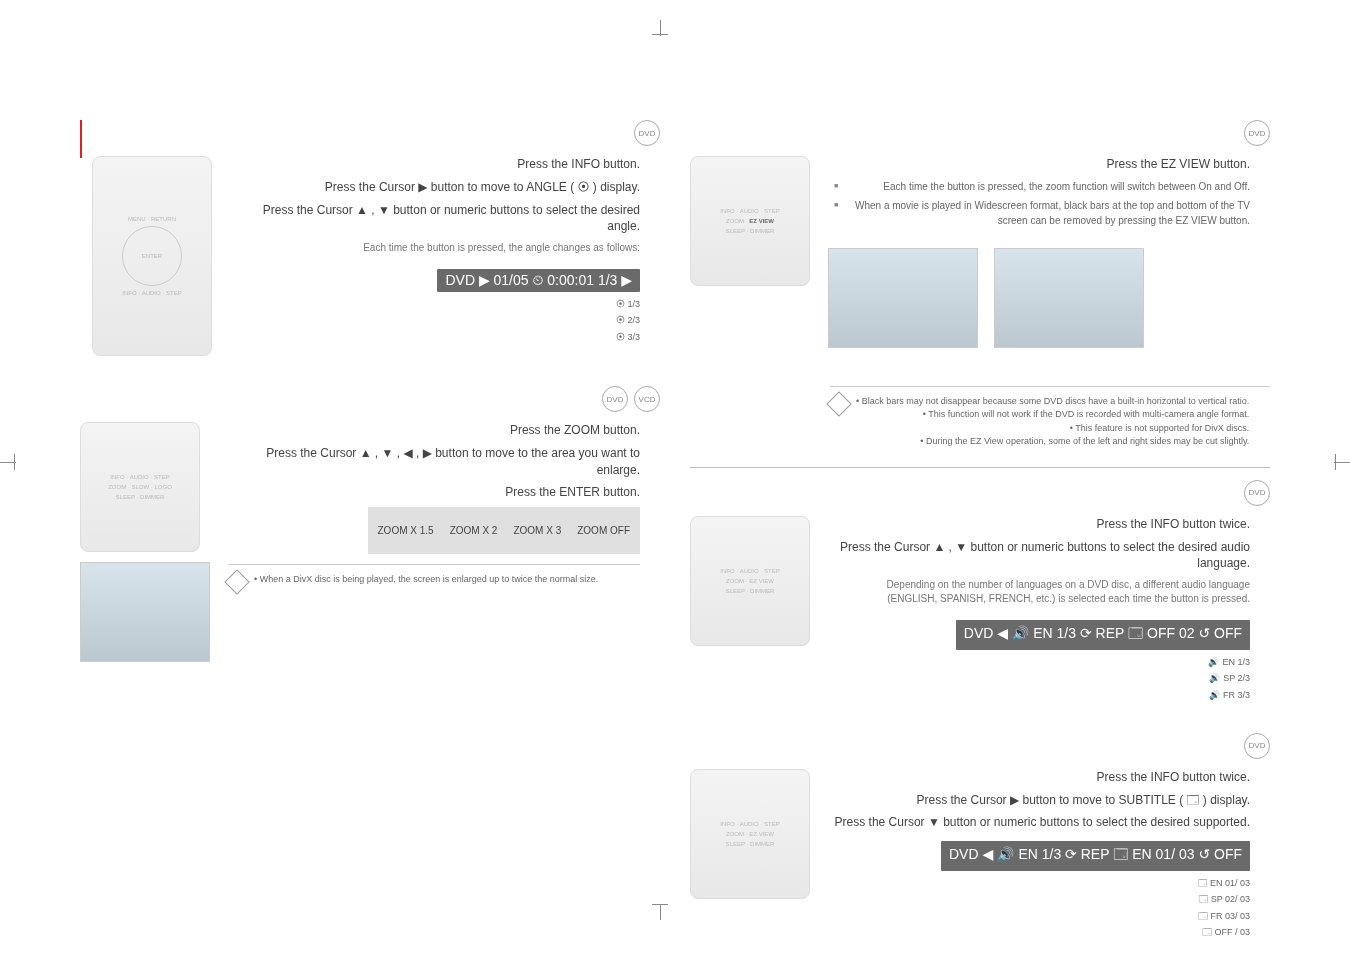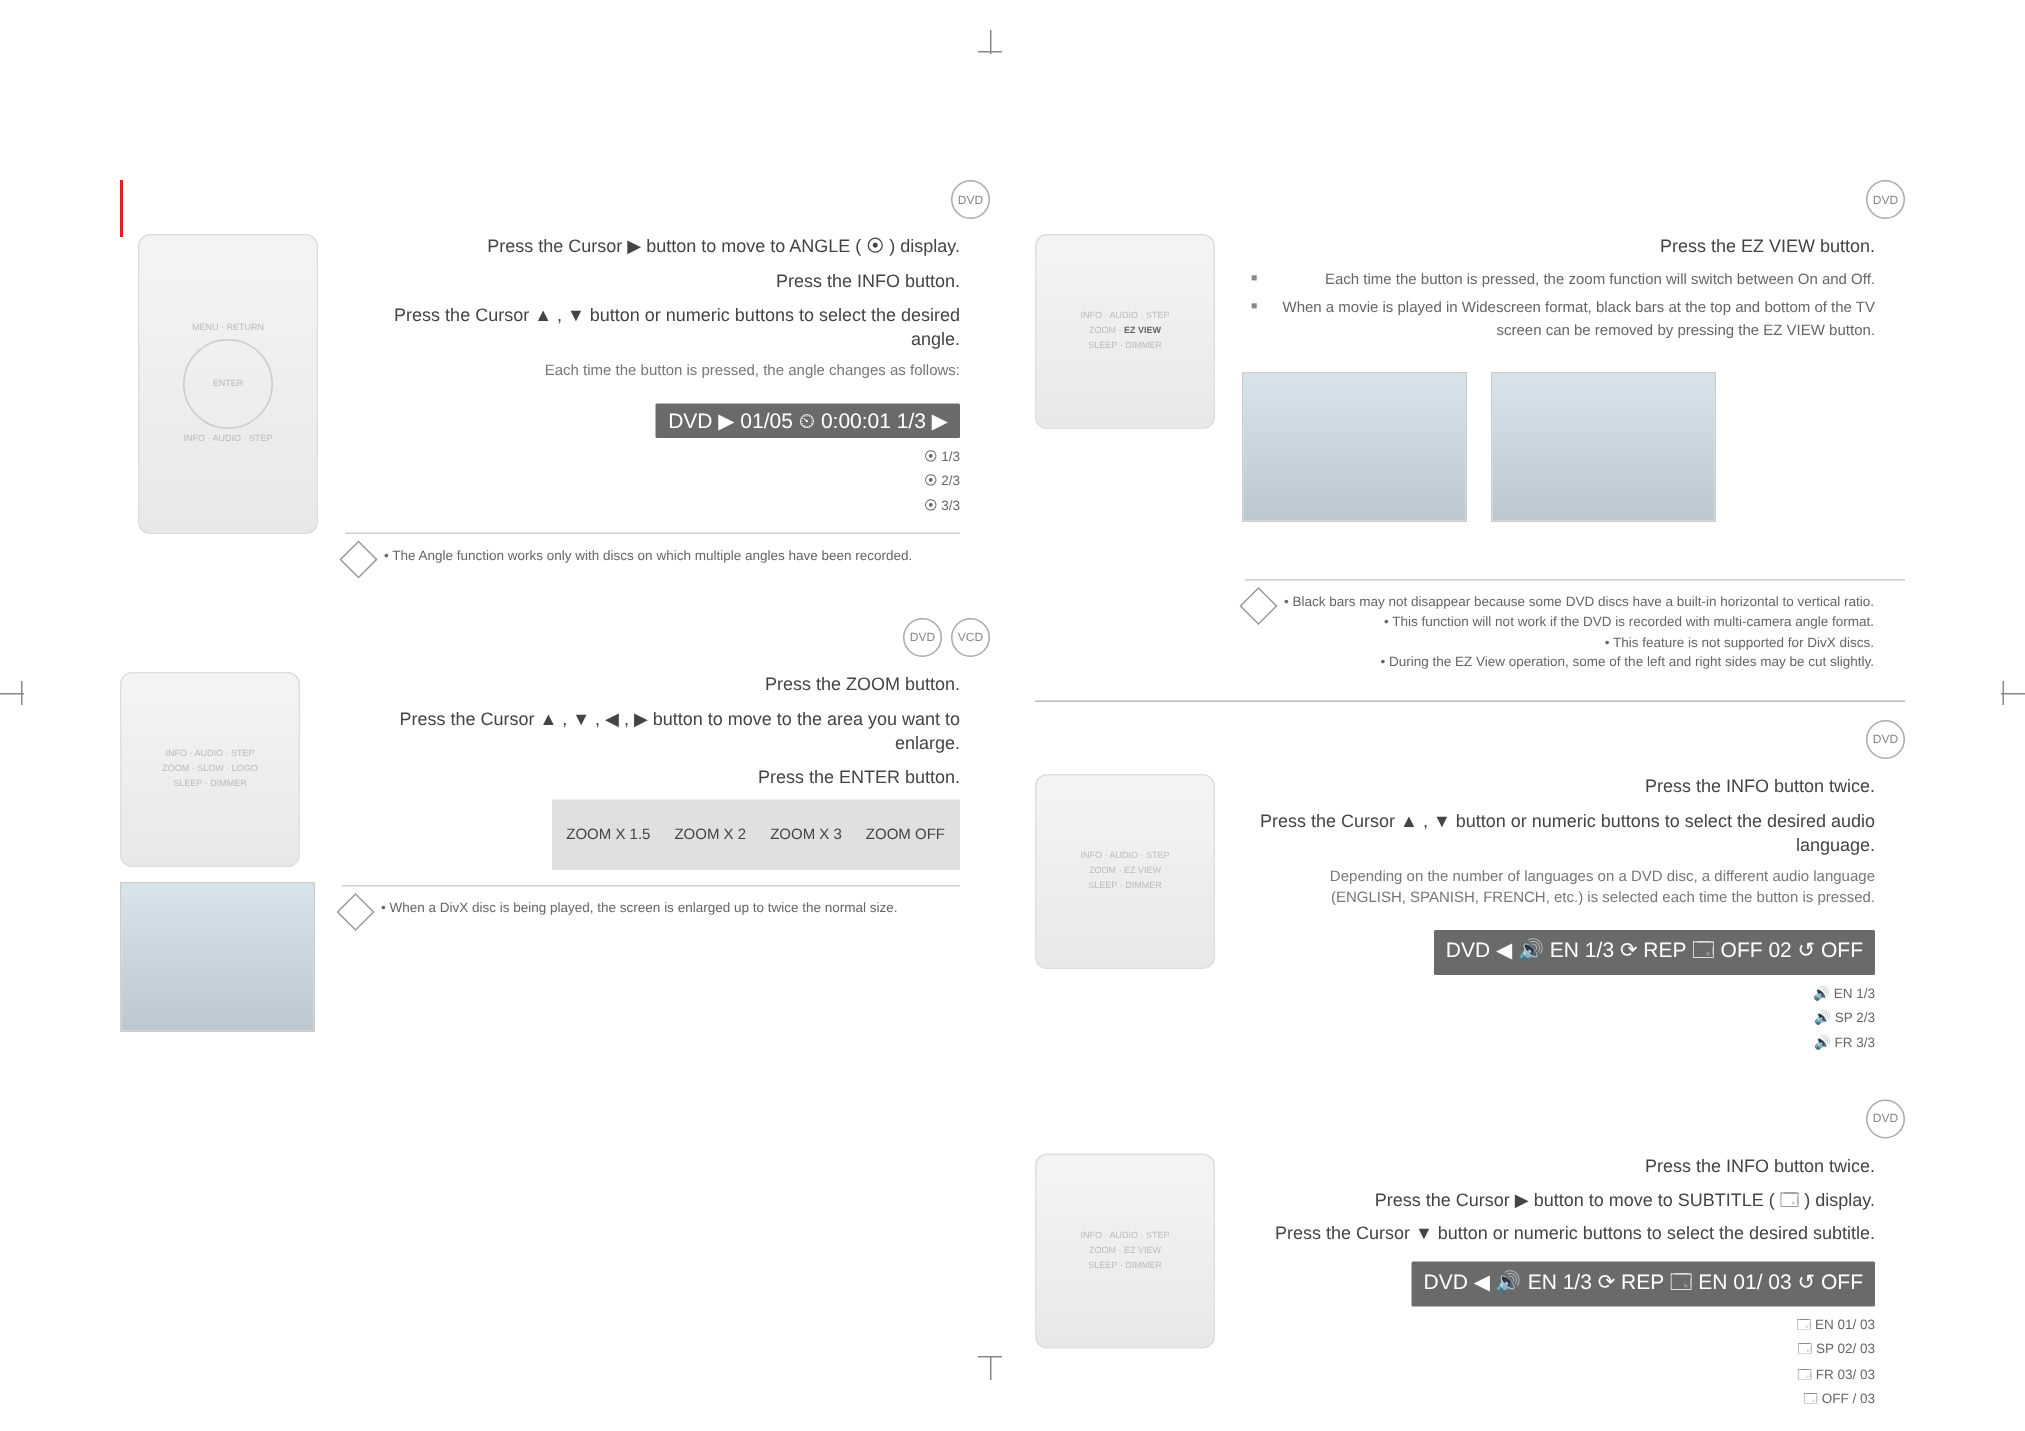--- a/index.html
+++ b/index.html
@@ -119,34 +119,30 @@
       </div>
       <div class="row">
         <div class="remote-col">
           <div class="remote-img remote-tall">
             <div>MENU · RETURN</div>
             <div style="width:60px;height:60px;border:1px solid #ccc;border-radius:50%;display:flex;align-items:center;justify-content:center;">ENTER</div>
             <div>INFO · AUDIO · STEP</div>
           </div>
         </div>
         <div class="text-col">
+          <div class="step">Press the INFO button.</div>
           <div class="step">Press the Cursor ▶ button to move to ANGLE ( ⦿ ) display.</div>
-          <div class="step">Press the INFO button.</div>
           <div class="step">Press the Cursor ▲ , ▼ button or numeric buttons to select the desired angle.</div>
           <div class="step-sub">Each time the button is pressed, the angle changes as follows:</div>
           <div class="osd-bar">DVD  ▶ 01/05  ⏲ 0:00:01    1/3 ▶</div>
           <div class="osd-chain">
             <div>⦿ 1/3</div>
             <div>⦿ 2/3</div>
             <div>⦿ 3/3</div>
           </div>
-          <div class="note-row">
-            <div class="note-icon"></div>
-            <div class="note-text">• <span>The Angle function works only with discs on which multiple angles have been recorded.</span></div>
-          </div>
         </div>
       </div>
     </div>
 
     <div class="section-icons">
       <div class="disc-icon">DVD</div>
       <div class="disc-icon">VCD</div>
     </div>
     <div class="row">
       <div class="remote-col">
@@ -242,21 +238,21 @@
       <div class="remote-col">
         <div class="remote-img">
           <div>INFO · AUDIO · STEP</div>
           <div>ZOOM · EZ VIEW</div>
           <div>SLEEP · DIMMER</div>
         </div>
       </div>
       <div class="text-col">
         <div class="step">Press the INFO button twice.</div>
         <div class="step">Press the Cursor ▶ button to move to SUBTITLE ( 🗔 ) display.</div>
-        <div class="step">Press the Cursor ▼ button or numeric buttons to select the desired subtitle.</div>
+        <div class="step">Press the Cursor ▼ button or numeric buttons to select the desired supported.</div>
         <div class="osd-bar">DVD ◀ 🔊 EN 1/3  ⟳ REP   🗔 EN 01/ 03  ↺ OFF</div>
         <div class="osd-chain" style="margin-left:120px">
           <div>🗔 EN 01/ 03</div>
           <div>🗔 SP 02/ 03</div>
           <div>🗔 FR 03/ 03</div>
           <div>🗔 OFF / 03</div>
         </div>
       </div>
     </div>
     <div class="note-row" style="margin-left:140px">

